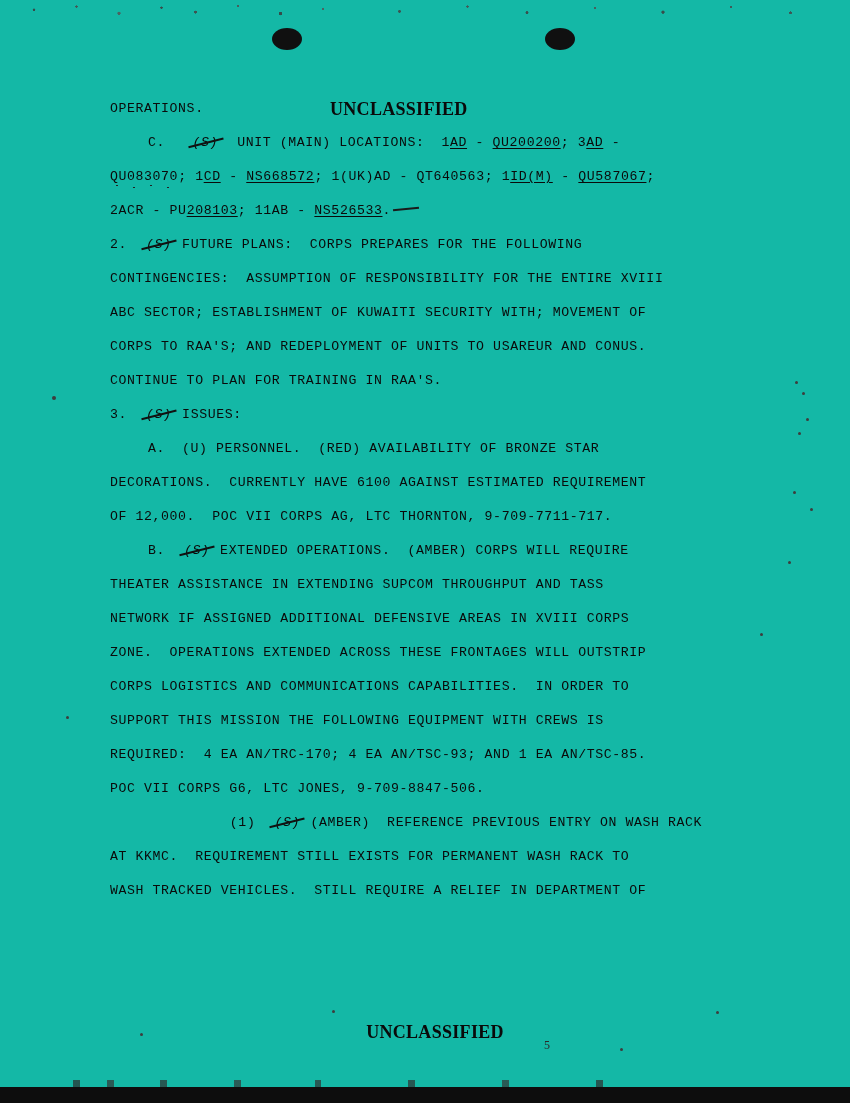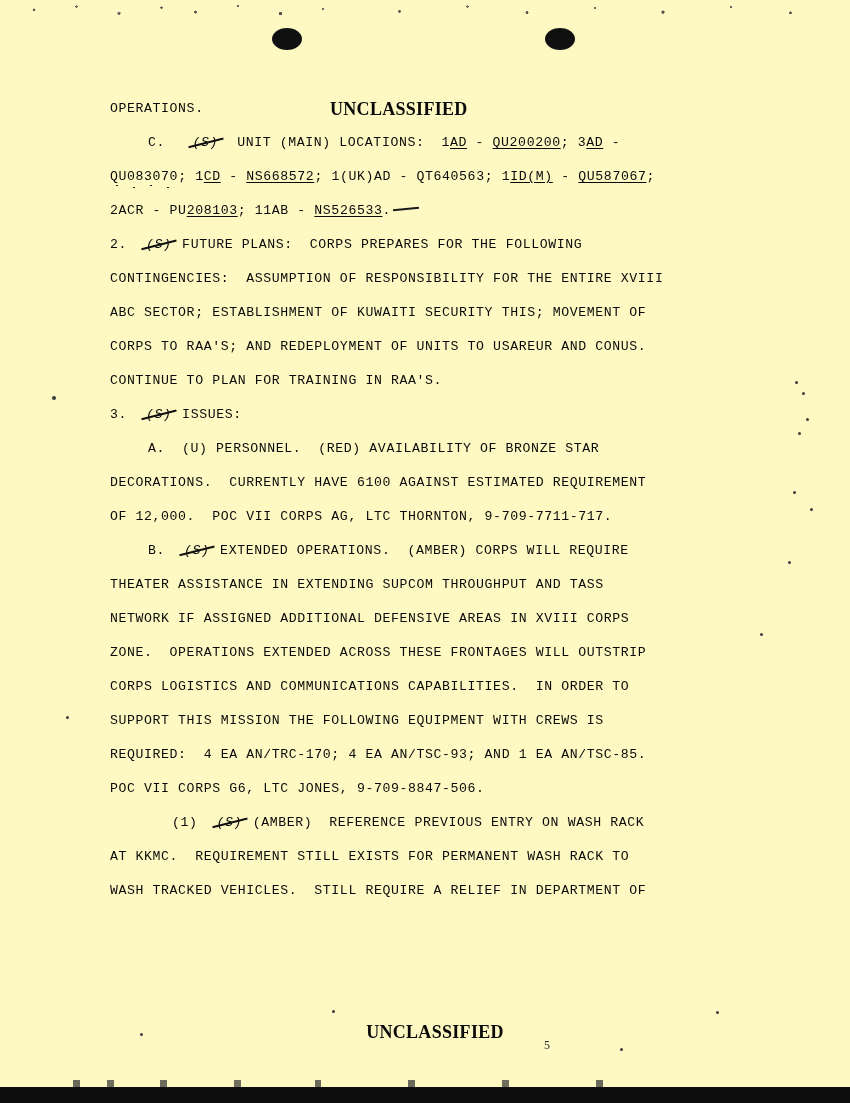--- a/index.html
+++ b/index.html
@@ -4,21 +4,21 @@
 <style>
   html, body {
     margin: 0;
     padding: 0;
     background: #6b6b6b;
   }
   .page {
     position: relative;
     width: 850px;
     height: 1103px;
-    background: #fef9c3;
+    background: #14b8a6;
     overflow: hidden;
     font-family: "Liberation Mono", "DejaVu Sans Mono", monospace;
     color: #0a0a0a;
   }
   
   .scan-top-speckle {
     position: absolute;
     top: 0; left: 0; right: 0;
     height: 22px;
     background:
@@ -82,21 +82,21 @@
     width: 650px;
   }
   .line {
     font-size: 13.2px;
     letter-spacing: 0.6px;
     line-height: 34px;
     white-space: pre;
     height: 34px;
   }
   .indent1 { padding-left: 38px; }
-  .indent2 { padding-left: 62px; }
+  .indent2 { padding-left: 62px; text-align: center; }
   .hdr-row {
     position: relative;
     height: 34px;
   }
   .hdr-left {
     position: absolute;
     left: 0; top: 0;
     font-size: 13.2px;
     letter-spacing: 0.6px;
     line-height: 34px;
@@ -207,21 +207,21 @@
     </div>
 
     <div class="line indent1"><span>C.   </span><span class="sredact">(S)</span><span>  UNIT (MAIN) LOCATIONS:  1<span class="u">AD</span> - <span class="u">QU200200</span>; 3<span class="u">AD</span> -</span></div>
 
     <div class="line"><span class="squiggle">QU083070</span>; 1<span class="u">CD</span> - <span class="u">NS668572</span>; 1(UK)AD - QT640563; 1<span class="u">ID(M)</span> - <span class="u">QU587067</span>;</div>
 
     <div class="line">2ACR - PU<span class="u">208103</span>; 11AB - <span class="u">NS526533</span>.<span class="tail"></span></div>
 
     <div class="line"><span>2.  </span><span class="sredact">(S)</span><span> FUTURE PLANS:  CORPS PREPARES FOR THE FOLLOWING</span></div>
     <div class="line">CONTINGENCIES:  ASSUMPTION OF RESPONSIBILITY FOR THE ENTIRE XVIII</div>
-    <div class="line">ABC SECTOR; ESTABLISHMENT OF KUWAITI SECURITY THIS; MOVEMENT OF</div>
+    <div class="line">ABC SECTOR; ESTABLISHMENT OF KUWAITI SECURITY WITH; MOVEMENT OF</div>
     <div class="line">CORPS TO RAA'S; AND REDEPLOYMENT OF UNITS TO USAREUR AND CONUS.</div>
     <div class="line">CONTINUE TO PLAN FOR TRAINING IN RAA'S.</div>
 
     <div class="line"><span>3.  </span><span class="sredact">(S)</span><span> ISSUES:</span></div>
 
     <div class="line indent1">A.  (U) PERSONNEL.  (RED) AVAILABILITY OF BRONZE STAR</div>
     <div class="line">DECORATIONS.  CURRENTLY HAVE 6100 AGAINST ESTIMATED REQUIREMENT</div>
     <div class="line">OF 12,000.  POC VII CORPS AG, LTC THORNTON, 9-709-7711-717.</div>
 
     <div class="line indent1"><span>B.  </span><span class="sredact">(S)</span><span> EXTENDED OPERATIONS.  (AMBER) CORPS WILL REQUIRE</span></div>

